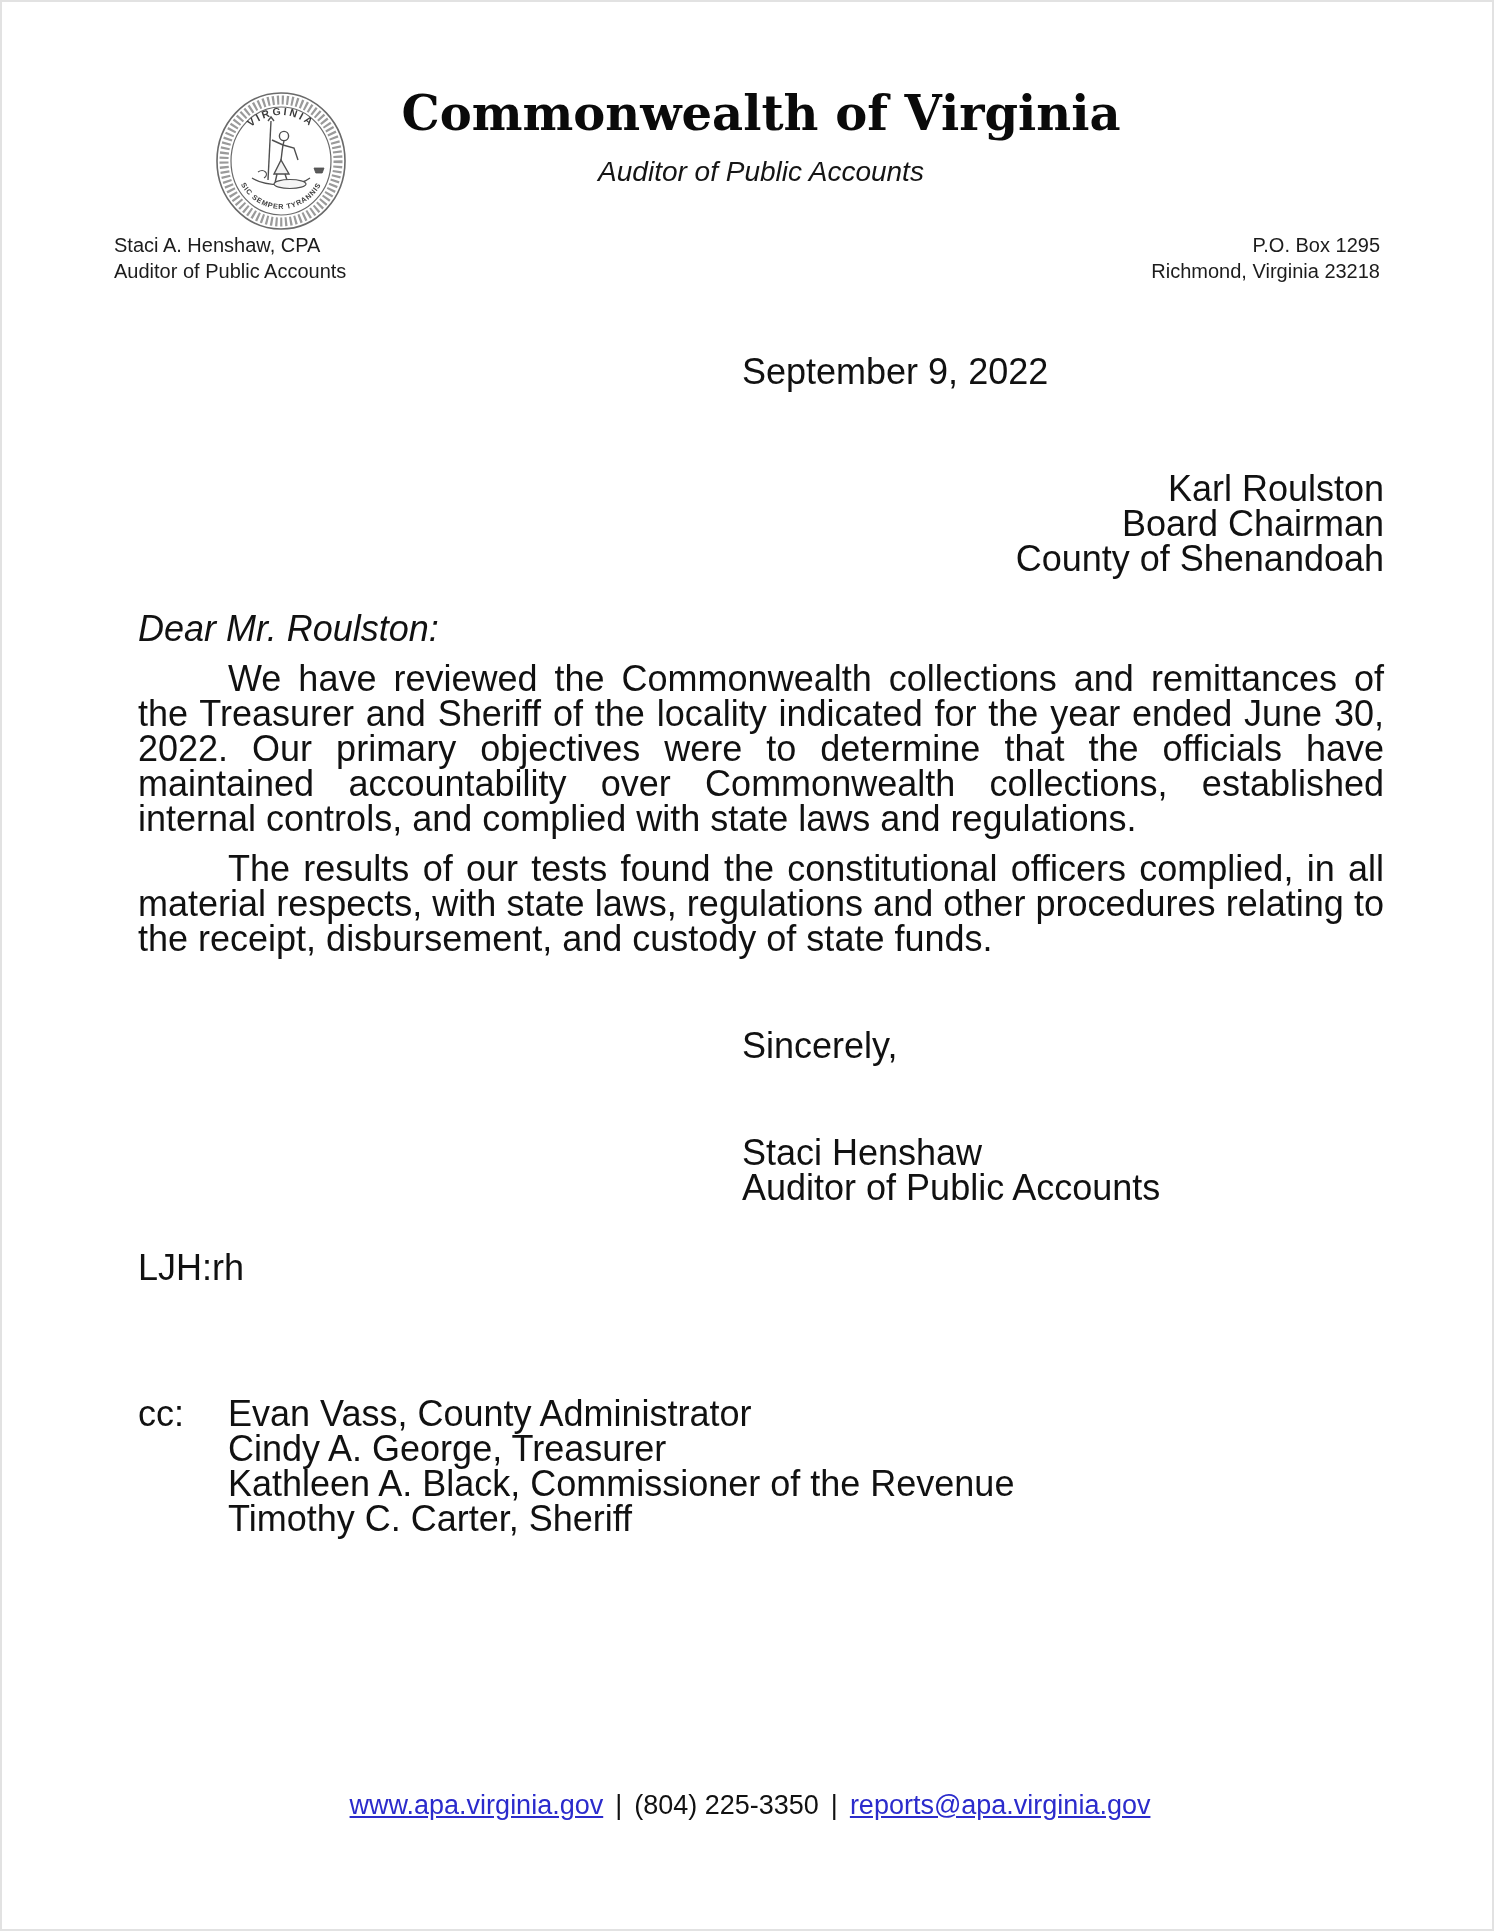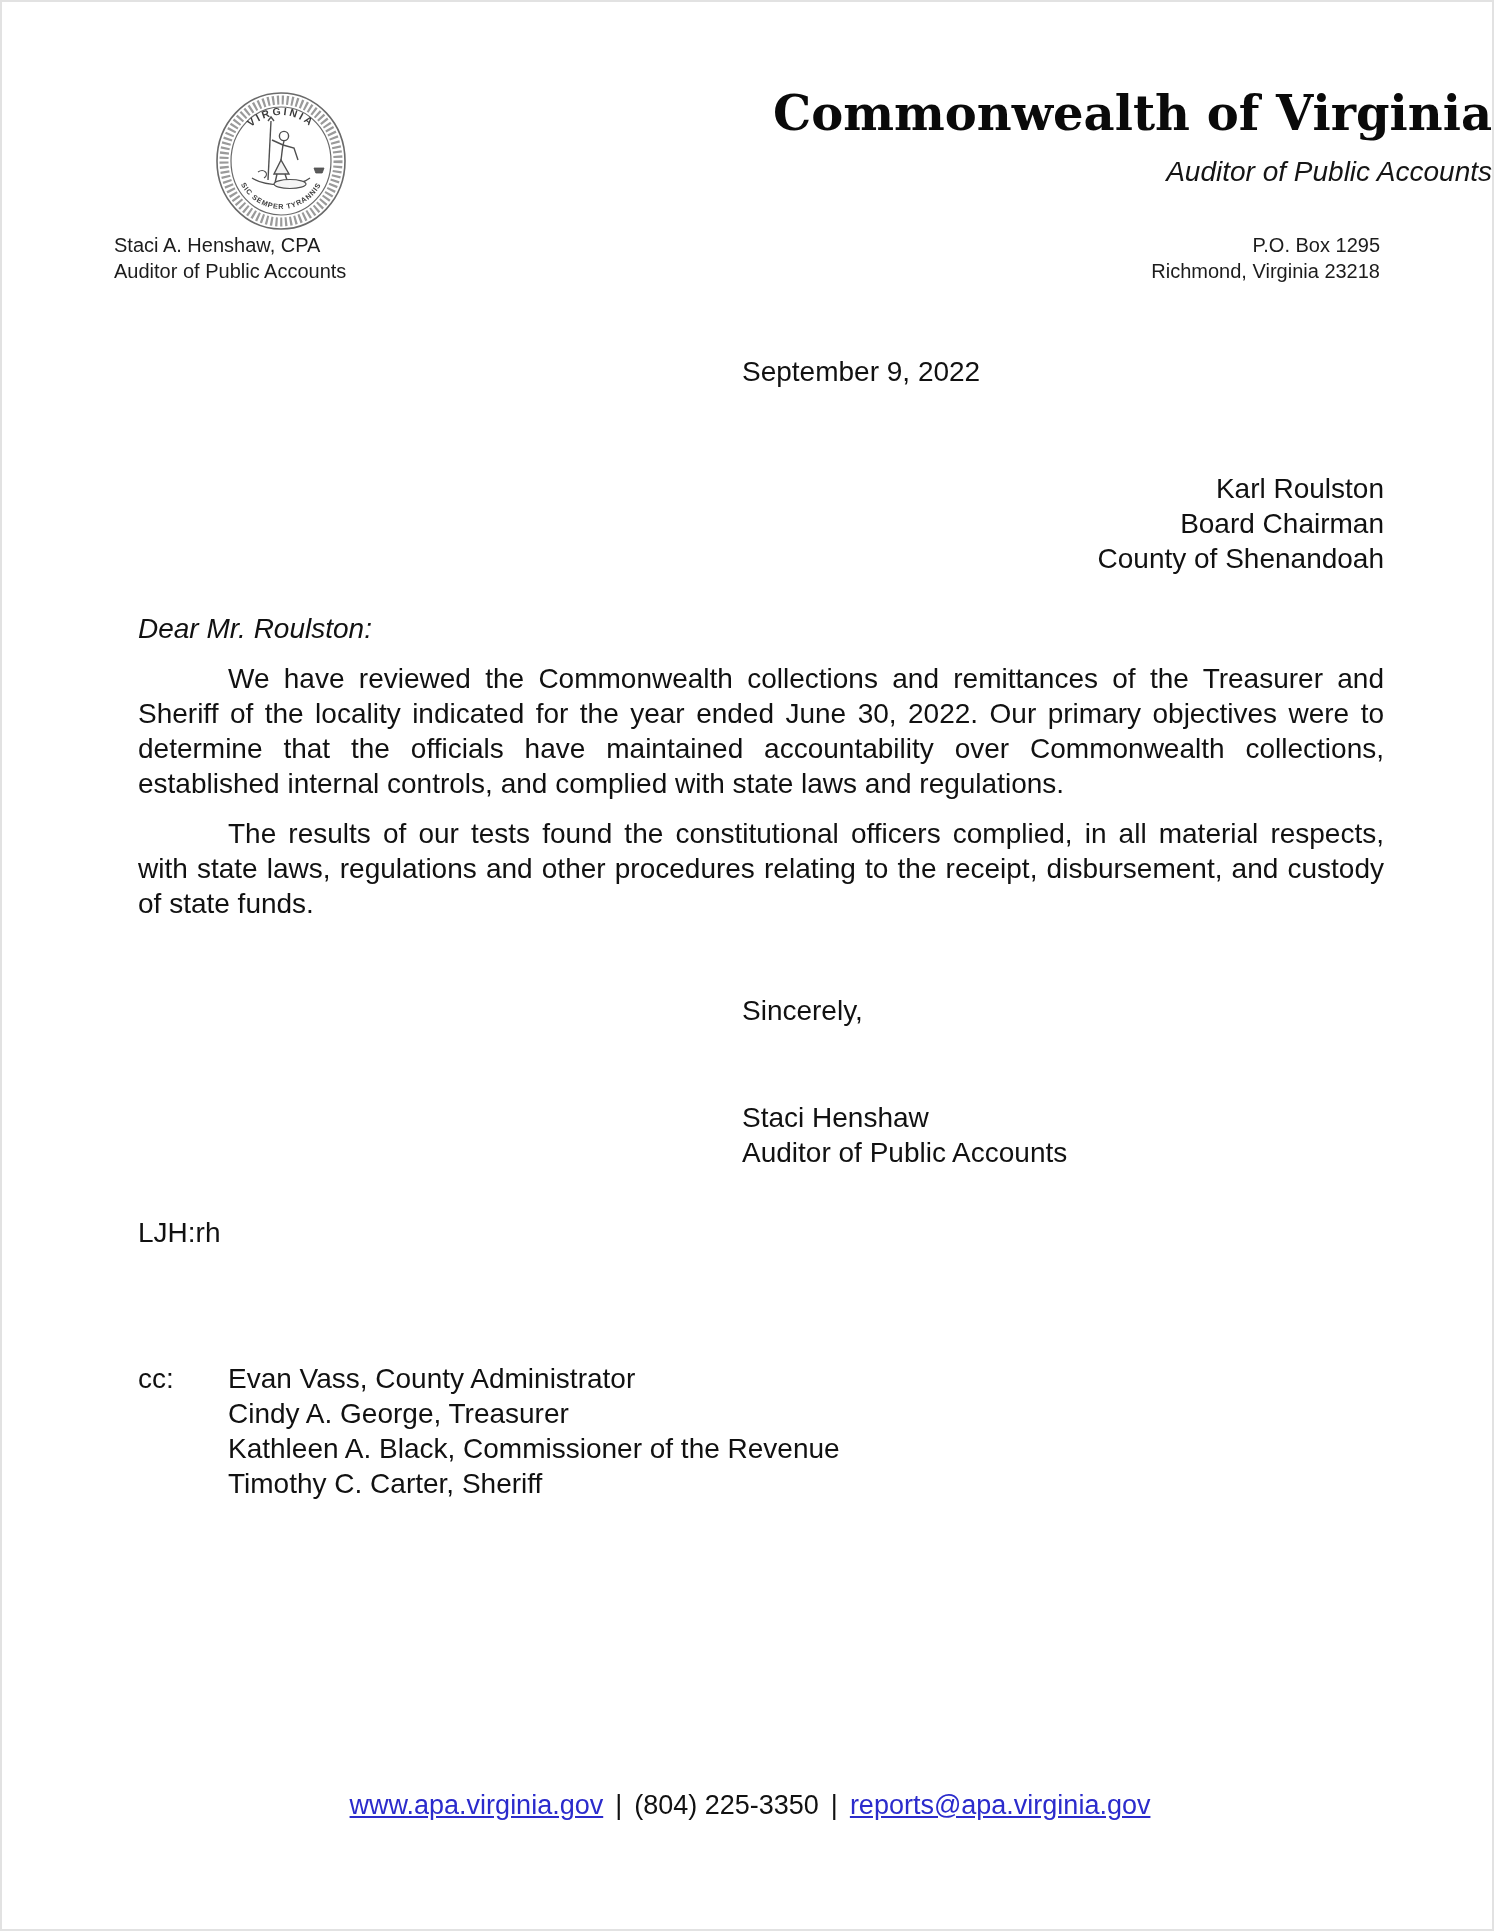--- a/index.html
+++ b/index.html
@@ -22,21 +22,21 @@
   .seal {
     position: absolute;
     left: 212px;
     top: 88px;
     width: 134px;
     height: 142px;
   }
   .seal svg { width: 100%; height: 100%; }
   .title-stack {
     padding-top: 86px;
-    text-align: right;
+    text-align: center;
     padding-left: 28px;
   }
   .gov-title {
     font-family: "DejaVu Serif", serif;
     font-weight: 700;
     font-size: 48px;
     line-height: 1.05;
     letter-spacing: 0px;
     color: #0a0a0a;
   }
@@ -52,21 +52,21 @@
     display: flex;
     justify-content: space-between;
     font-size: 20px;
     line-height: 26px;
     color: #1c1c1c;
   }
   .addr-right { text-align: right; }
   
   .content {
     margin: 70px 108px 0 136px;
-    font-size: 28px;
+    font-size: 36px;
     line-height: 35px;
   }
   .date-line { margin-left: 604px; }
   .recipient { margin-top: 82px; text-align: right; }
   .salutation { margin-top: 35px; font-style: italic; }
   .body-par {
     margin-top: 15px;
     text-align: justify;
     text-indent: 90px;
   }

